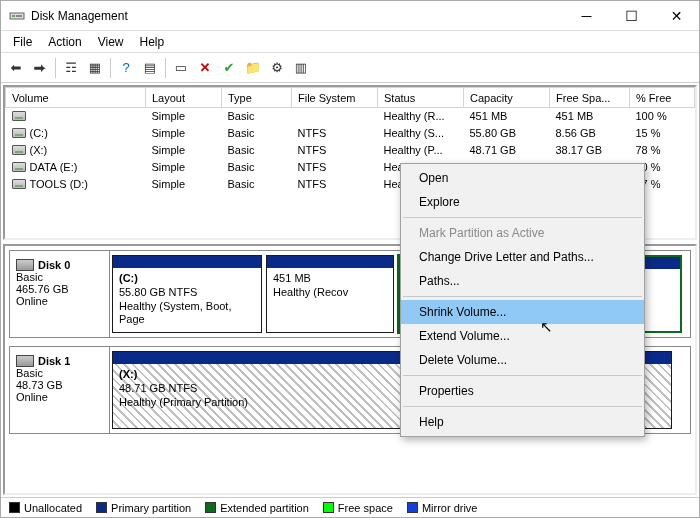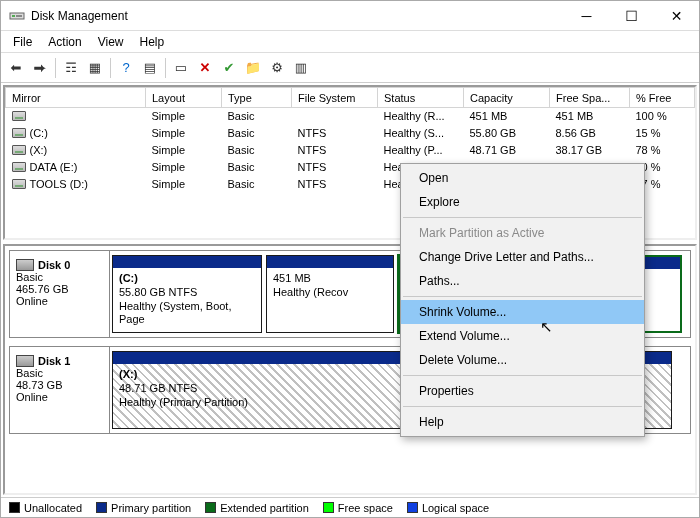--- a/index.html
+++ b/index.html
@@ -99,21 +99,21 @@
             <col style="width:76px">
             <col style="width:70px">
             <col style="width:86px">
             <col style="width:86px">
             <col style="width:86px">
             <col style="width:80px">
             <col>
           </colgroup>
         <thead>
             <tr>
-          <th>Mirror</th>
+          <th>Volume</th>
           <th>Layout</th>
           <th>Type</th>
           <th>File System</th>
           <th>Status</th>
           <th>Capacity</th>
           <th>Free Spa...</th>
           <th>% Free</th>
         </tr>
           </thead>
         <tbody id="vol-body">
@@ -264,21 +264,21 @@
           </div>
         </div>
       </div>
   </div>
 
   <div class="legend">
     <span><span class="swatch" style="background:#000"></span><span>Unallocated</span></span>
     <span><span class="swatch" style="background:#0a2a8a"></span><span>Primary partition</span></span>
     <span><span class="swatch" style="background:#0a6b1a"></span><span>Extended partition</span></span>
     <span><span class="swatch" style="background:#00ff00"></span><span>Free space</span></span>
-    <span><span class="swatch" style="background:#1040e0"></span><span>Logical space</span></span>
+    <span><span class="swatch" style="background:#1040e0"></span><span>Mirror drive</span></span>
   </div>
 </div>
 
 <div class="ctx">
   <div class="ctx-item">Open</div>
   <div class="ctx-item">Explore</div>
   <div class="ctx-sep"></div>
   <div class="ctx-item dis">Mark Partition as Active</div>
   <div class="ctx-item">Change Drive Letter and Paths...</div>
   <div class="ctx-item">Paths...</div>

